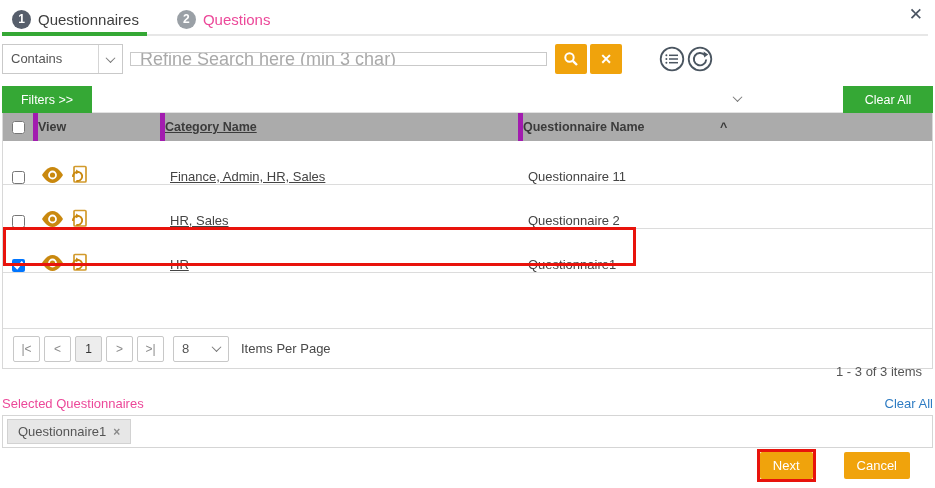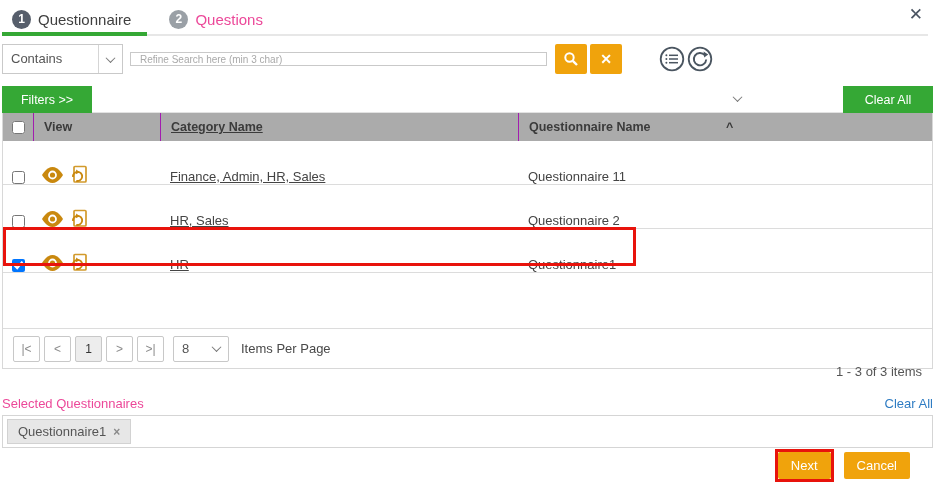--- a/index.html
+++ b/index.html
@@ -23,43 +23,43 @@
   .tabs-underline .gray-line { position:absolute; left:0; right:5px; bottom:0; height:2px; background:#e7e7e7; }
   .tabs-underline .green-line { position:absolute; left:0; width:145px; bottom:0; height:4px; background:#35a835; }
 
   
   .search-row { display:flex; align-items:center; margin-top:8px; height:30px; }
   .op-select { display:flex; width:121px; height:30px; border:1px solid #c9c9c9; background:#fff; cursor:pointer; }
   .op-select .op-text { flex:1; padding:6px 8px; color:#555; }
   .op-select .op-chev { width:24px; border-left:1px solid #d5d5d5; display:flex; align-items:center; justify-content:center; }
   .chev { width:7px; height:7px; border-right:1.6px solid #777; border-bottom:1.6px solid #777; transform:rotate(45deg) translate(-1px,-1px); }
   .search-input { width:417px; height:14px; border:1px solid #c9c9c9; margin-left:7px; padding:0 9px;
-    font-family:inherit; font-size:10px; color:#444; }
+    font-family:inherit; font-size:18px; color:#444; }
   .search-input::placeholder { color:#a9a9a9; }
   .sq-btn { width:32px; height:30px; border:none; border-radius:2px; background:#f0a30c; color:#fff;
     display:flex; align-items:center; justify-content:center; cursor:pointer; font-size:14px; font-weight:bold; }
   .sq-btn.search { margin-left:8px; }
   .sq-btn.clear  { margin-left:3px; }
   .round-icons { display:flex; gap:2px; margin-left:37px; }
   .round-icon { width:26px; height:26px; cursor:pointer; }
 
   
   .filter-bar { display:flex; margin-top:12px; height:27px; align-items:stretch; }
   .filters-btn { width:90px; background:#35a835; color:#fff; font-size:12.5px; display:flex;
     align-items:center; justify-content:center; cursor:pointer; }
   .filter-mid { flex:1; position:relative; border-bottom:1px solid #e2e2e2; background:#fff; }
   .filter-mid .chev { position:absolute; right:102px; top:9px; }
   .clearall-btn { width:90px; background:#35a835; color:#fff; font-size:12.5px; display:flex;
     align-items:center; justify-content:center; cursor:pointer; }
 
   
   .grid { border-left:1px solid #d8d8d8; border-right:1px solid #d8d8d8; border-bottom:1px solid #d8d8d8; }
   .g-header { display:flex; height:28px; background:#ababab; align-items:center; }
-  .g-header .hcell { font-size:12.5px; font-weight:bold; color:#3b3b3b; border-left:1px solid #a21caf; height:100%;
-    display:flex; align-items:center; padding-left:10px; }
+  .g-header .hcell { font-size:12.5px; font-weight:bold; color:#3b3b3b; border-left:5px solid #a21caf; height:100%;
+    display:flex; align-items:center; }
   .g-header .hcell:first-child { border-left:none; }
   .col-cb { width:30px; display:flex; justify-content:center; align-items:center; }
   .col-view { width:127px; }
   .col-cat { width:358px;text-decoration:underline; }
   .col-q { flex:1;gap:36px; }
   .g-row { display:flex; height:44px; align-items:flex-end; border-bottom:1px solid #dcdcdc; position:relative; background:#fff; }
   .g-row .cell { padding-left:10px; }
   .view-icons { display:flex; align-items:center; gap:6px; padding-left:8px; }
   .row-highlight { position:absolute; left:0; top:-2px; width:633px; height:39px;
     border:3px solid #e8130c; pointer-events:none; z-index:4; }
@@ -78,34 +78,34 @@
   
   .sel-head { display:flex; margin-top:27px; align-items:baseline; }
   .sel-label { color:#ec4899; }
   .sel-clear { margin-left:auto; color:#2e7cc3; cursor:pointer; }
   .sel-box { border:1px solid #d5d5d5; min-height:31px; margin-top:4px; padding:3px 4px; display:flex; align-items:center; }
   .tag { background:#e7e7e7; border:1px solid #d2d2d2; padding:4px 10px; color:#555; display:inline-flex;
     align-items:center; gap:7px; }
   .tag .tag-x { color:#8a8a8a; font-weight:bold; cursor:pointer; font-size:12px; }
 
   
-  .footer { position:absolute; right:25px; top:449px; display:flex; align-items:center; gap:10px; }
+  .footer { position:absolute; right:25px; top:449px; display:flex; align-items:center; gap:28px; }
   .btn { border:none; border-radius:2px; background:#f0a30c; color:#fff; font-size:13px; font-family:inherit;
     padding:6px 13px; cursor:pointer; }
   .next-wrap { border:3px solid #e8130c; }
 </style>
 </head>
 <body>
 
 <div class="wrap">
 
   <div class="tabs-row">
     <div class="step">
       <span class="step-circle">1</span>
-      <span class="step-label">Questionnaire</span>
+      <span class="step-label">Questionnaires</span>
     </div>
     <div class="step inactive">
       <span class="step-circle">2</span>
       <span class="step-label">Questions</span>
     </div>
     <span class="close-x">✕</span>
   </div>
   <div class="tabs-underline">
     <div class="gray-line"></div>
     <div class="green-line"></div>

